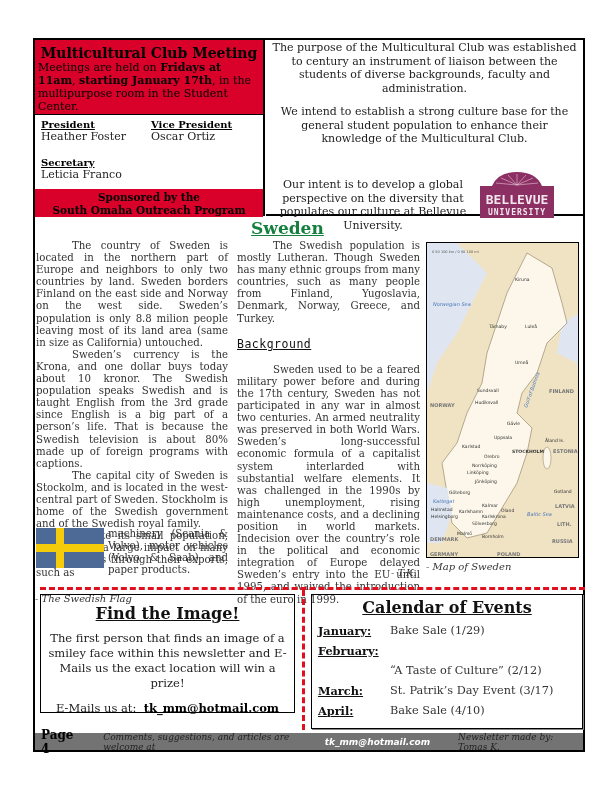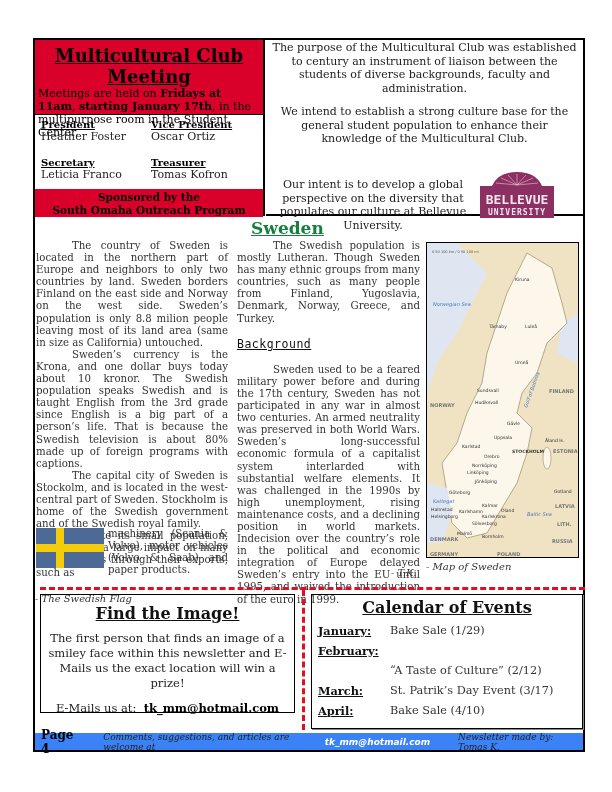--- a/index.html
+++ b/index.html
@@ -2,21 +2,21 @@
 <html><head>
 <meta charset="utf-8">
 <style>
   html, body { margin:0; padding:0; background:#fff; }
   body { width:612px; height:792px; position:relative; overflow:hidden; font-family:"DejaVu Serif", serif; color:#222; }
   .abs { position:absolute; }
   .frame { left:33px; top:38px; width:552px; height:714px; border:2px solid #000; box-sizing:border-box; }
   
   .club { left:35px; top:40px; width:230px; height:176px; background:#fff; border-right:2px solid #000; border-bottom:2px solid #000; box-sizing:border-box; }
   .club-top { background:#d9002a; height:75px; padding:5px 3px 0 3px; box-sizing:border-box; border-bottom:1px solid #000; }
-  .club-title { text-align:center; font-weight:bold; font-size:18px; text-decoration:underline; color:#000; }
+  .club-title { text-align:center; font-weight:bold; font-size:14px; color:#000; }
   .club-desc { font-size:11px; line-height:13px; color:#000; }
   .club-desc b { color:#000; }
   .officers { display:grid; grid-template-columns:110px 110px; row-gap:12px; padding:4px 5px 6px 6px; height:74px; box-sizing:border-box; }
   .role { font-weight:bold; font-size:10px; text-decoration:underline; color:#000; }
   .person { font-size:11px; color:#222; }
   .sponsor { background:#d9002a; text-align:center; font-weight:bold; font-size:10.5px; line-height:13px; color:#000; padding:2px 0 1px 0; height:28px; box-sizing:border-box; }
   
   .purpose { left:266px; top:40px; width:317px; height:176px; border-bottom:2px solid #000; box-sizing:border-box; text-align:center; font-size:11px; line-height:13.5px; padding:0 6px; }
   .purpose p { margin:0 0 10px 0; }
   .intent { position:absolute; left:4px; top:138px; width:206px; text-align:center; font-size:11px; line-height:13.5px; }
@@ -39,21 +39,21 @@
   .find { left:40px; top:594px; width:255px; height:119px; border:1px solid #000; box-sizing:border-box; text-align:center; }
   .find h2 { margin:9px 0 8px 0; font-size:16px; text-decoration:underline; color:#111; }
   .find-text { font-size:11.5px; line-height:15px; padding:0 6px; color:#222; }
   .find-email { margin-top:10px; font-size:11.5px; }
   .find-email b { color:#000; }
   .cal { left:311px; top:594px; width:272px; height:135px; border:1px solid #000; box-shadow:1px 1px 0 #888; box-sizing:border-box; }
   .cal h2 { margin:3px 0 4px 0; text-align:center; font-size:16px; text-decoration:underline; color:#111; }
   .cal-row { display:flex; font-size:11.3px; line-height:20px; padding-left:6px; }
   .cal-month { width:72px; font-weight:bold; text-decoration:underline; color:#111; }
   .cal-event { color:#333; }
-  .footer { left:35px; top:733px; width:548px; height:17px; background:#3b82f6; display:flex; align-items:center; font-size:9px; color:#222; font-style:italic; }
+  .footer { left:35px; top:733px; width:548px; height:17px; background:#737373; display:flex; align-items:center; font-size:9px; color:#222; font-style:italic; }
   .footer .page { font-style:normal; font-weight:bold; font-size:12px; color:#000; margin:0 22px 0 6px; font-family:"DejaVu Serif", serif; }
   .footer .email { font-weight:bold; color:#fff; margin:0 6px; font-family:"DejaVu Sans", sans-serif; }
   .footer .made { margin-left:22px; }
 </style>
 </head>
 <body>
 
 <div class="abs frame"></div>
 
 <div class="abs club">
@@ -66,24 +66,20 @@
         <div class="role">President</div>
         <div class="person">Heather Foster</div>
       </div>
     <div>
         <div class="role">Vice President</div>
         <div class="person">Oscar Ortiz</div>
       </div>
     <div>
         <div class="role">Secretary</div>
         <div class="person">Leticia Franco</div>
-      </div>
-    <div>
-        <div class="role">Treasurer</div>
-        <div class="person">Tomas Kofron</div>
       </div>
   </div>
   <div class="sponsor">
     <div>Sponsored by the</div>
     <div>South Omaha Outreach Program</div>
   </div>
 </div>
 
 <div class="abs purpose">
   <p style="margin-top:1px">The purpose of the Multicultural Club was established to century an instrument of liaison between the students of diverse backgrounds, faculty and administration.</p>

